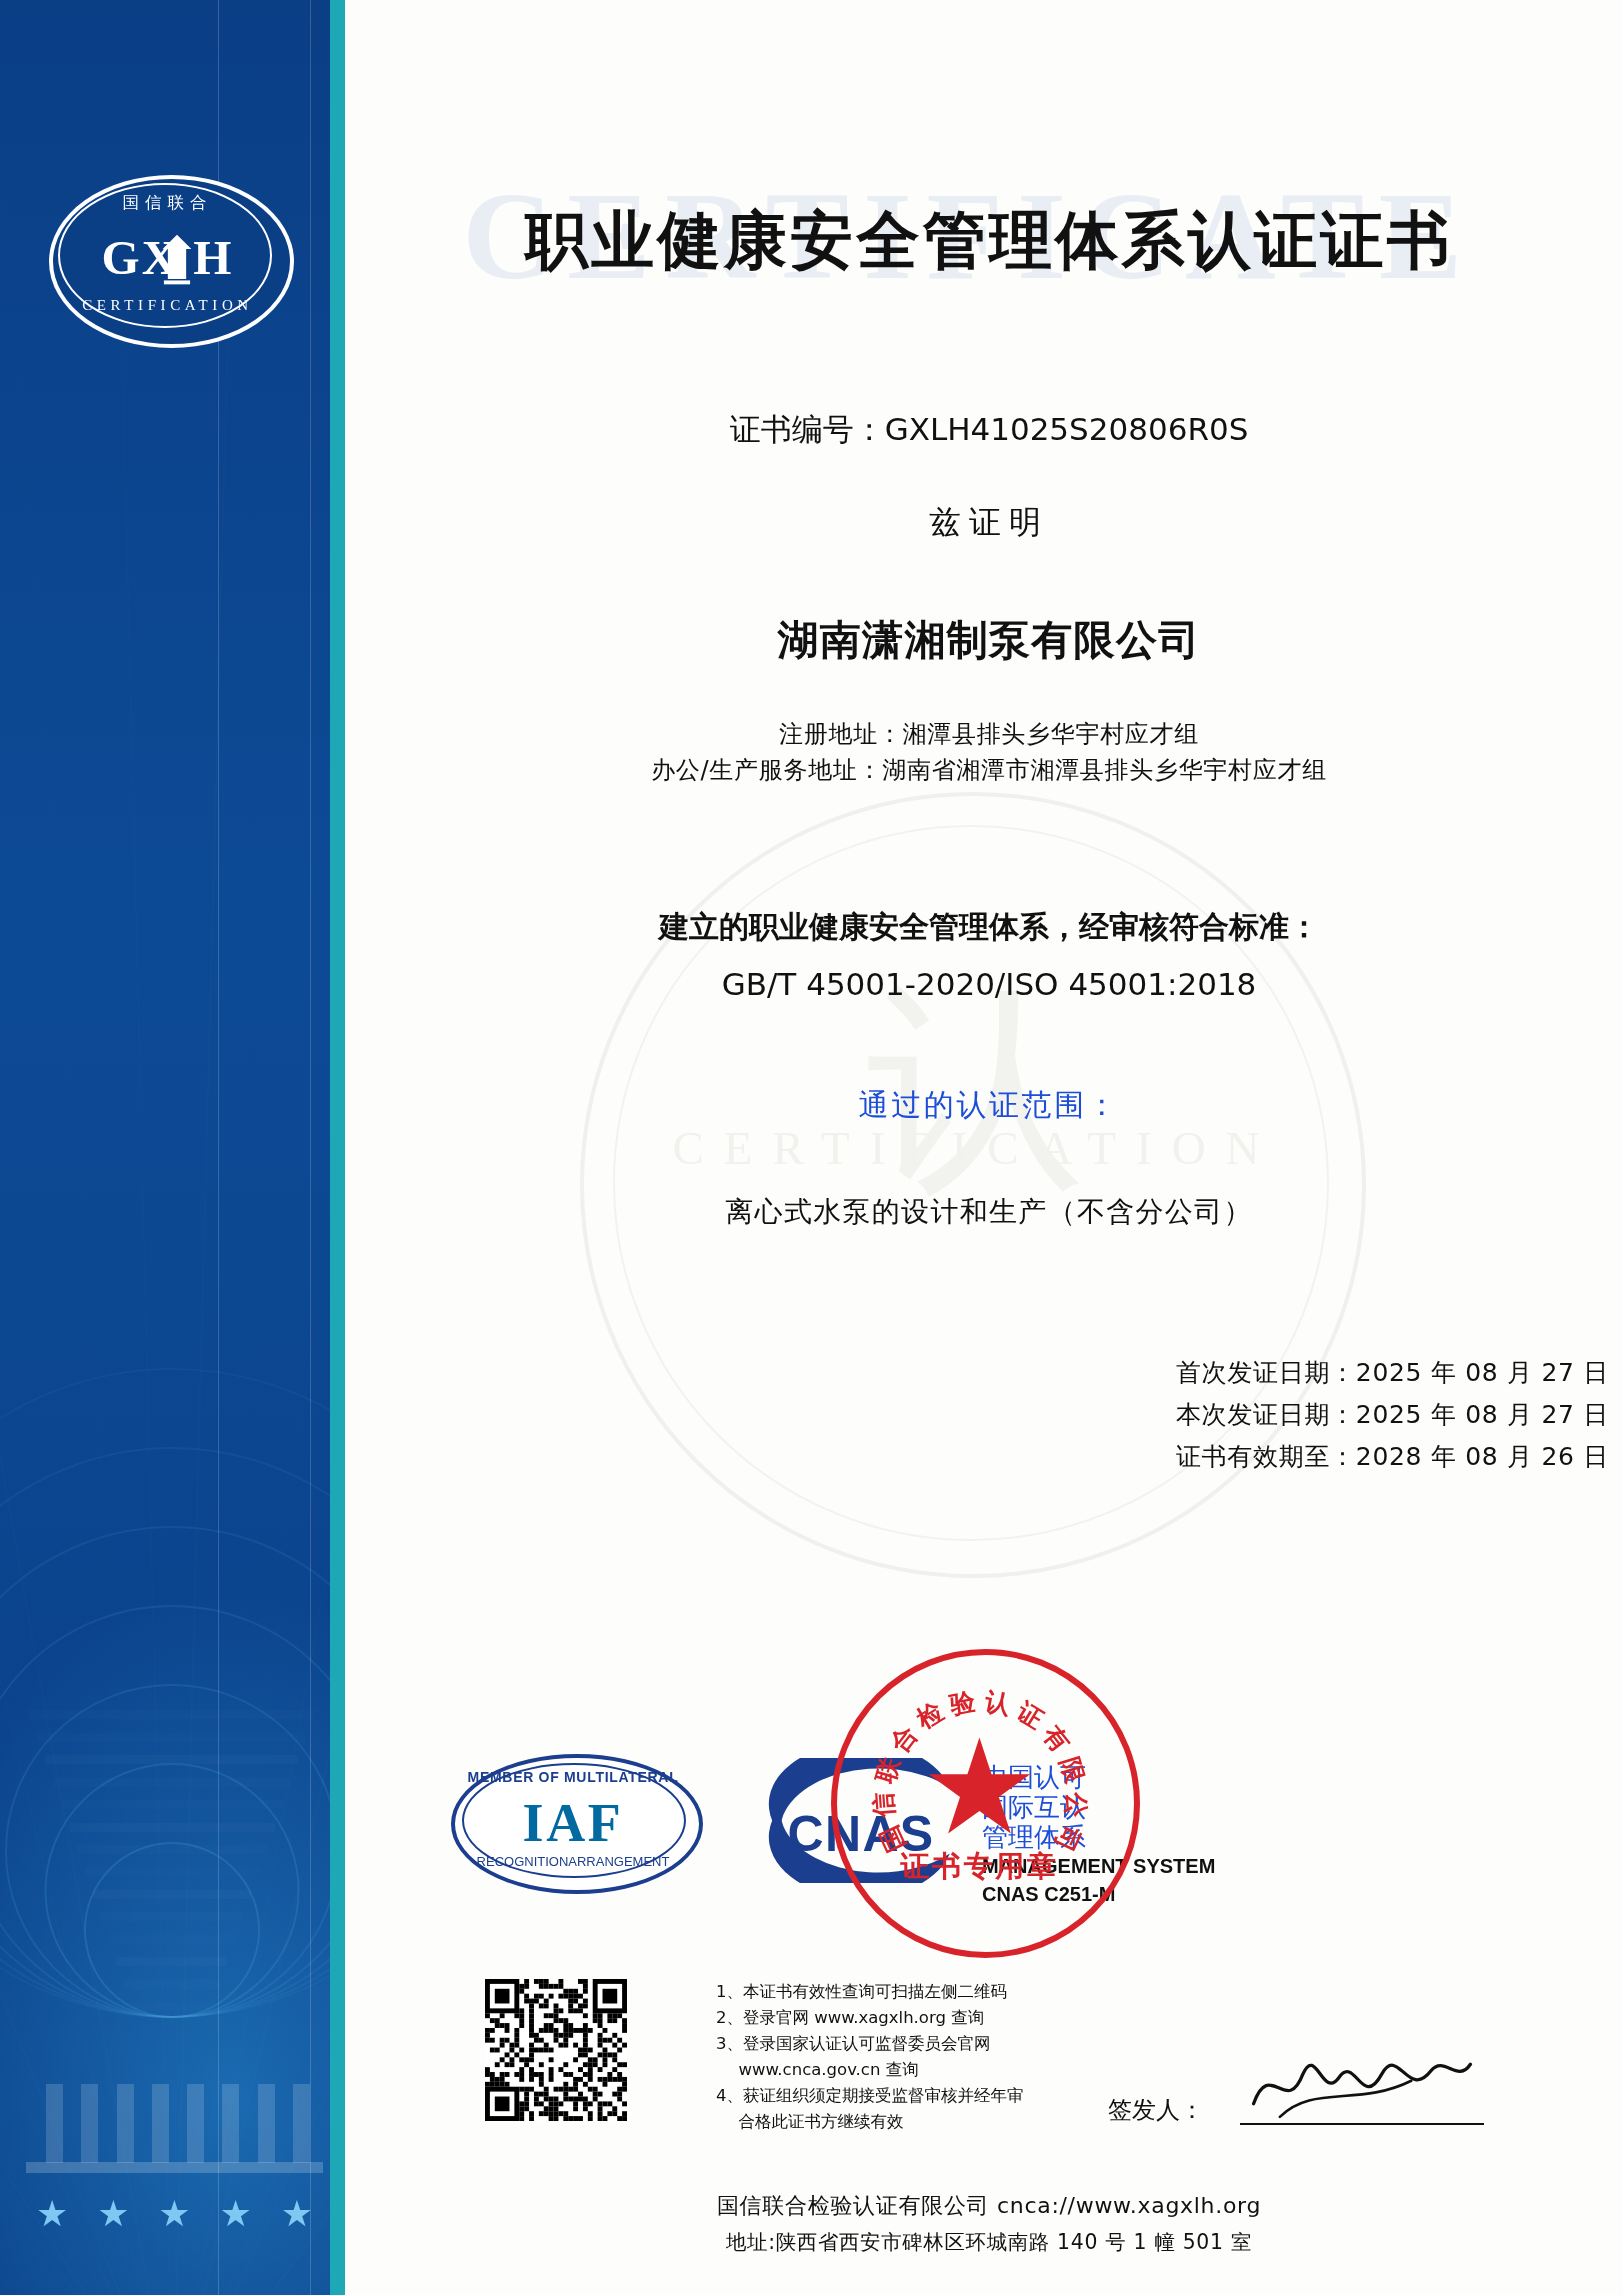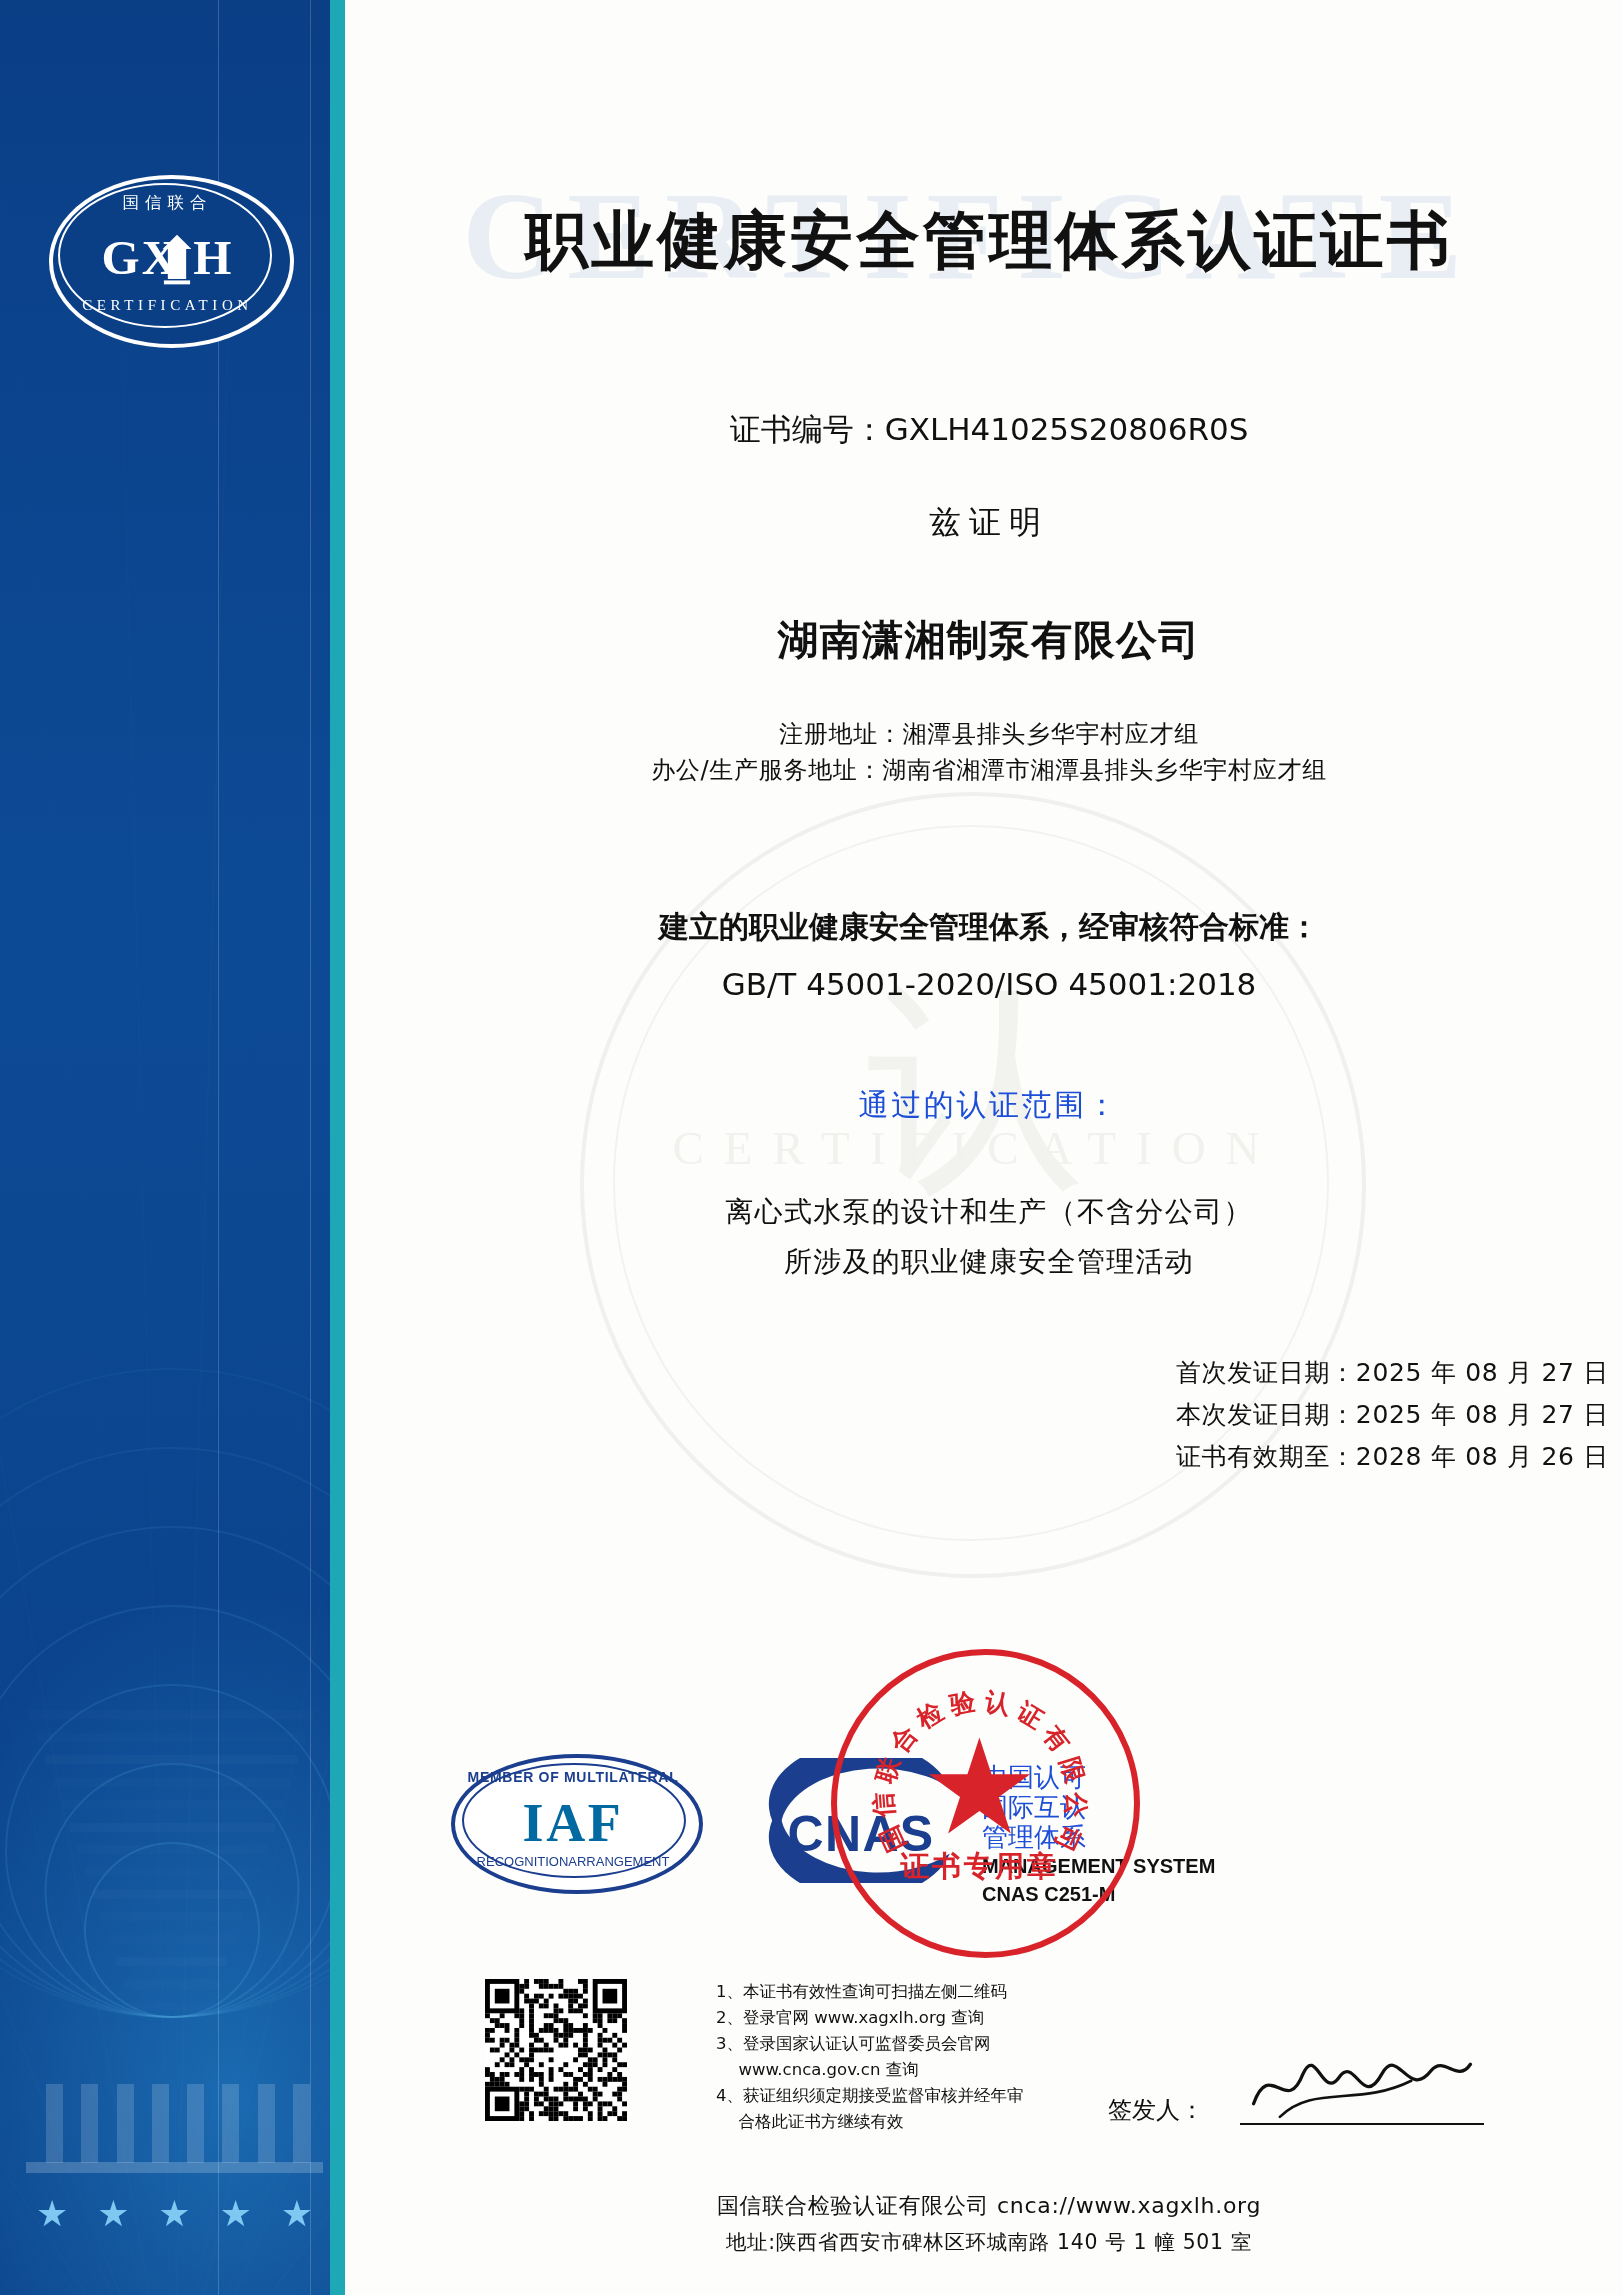--- a/index.html
+++ b/index.html
@@ -653,21 +653,20 @@
       <div class="addr-line">注册地址：湘潭县排头乡华宇村应才组</div>
       <div class="addr-line">办公/生产服务地址：湖南省湘潭市湘潭县排头乡华宇村应才组</div>
     </div>
 
     <div class="standard-intro">建立的职业健康安全管理体系，经审核符合标准：</div>
     <div class="standard-code">GB/T  45001-2020/ISO  45001:2018</div>
 
     <div class="scope-label">通过的认证范围：</div>
     <div class="scope-body">
       <div class="scope-line">离心式水泵的设计和生产（不含分公司）</div>
-      <div class="scope-line">所涉及的职业健康安全管理活动</div>
     </div>
 
     <div class="dates">
       <div class="date-line">首次发证日期：2025 年 08 月 27 日</div>
       <div class="date-line">本次发证日期：2025 年 08 月 27 日</div>
       <div class="date-line">证书有效期至：2028 年 08 月 26 日</div>
     </div>
 
     <div class="marks">
 

